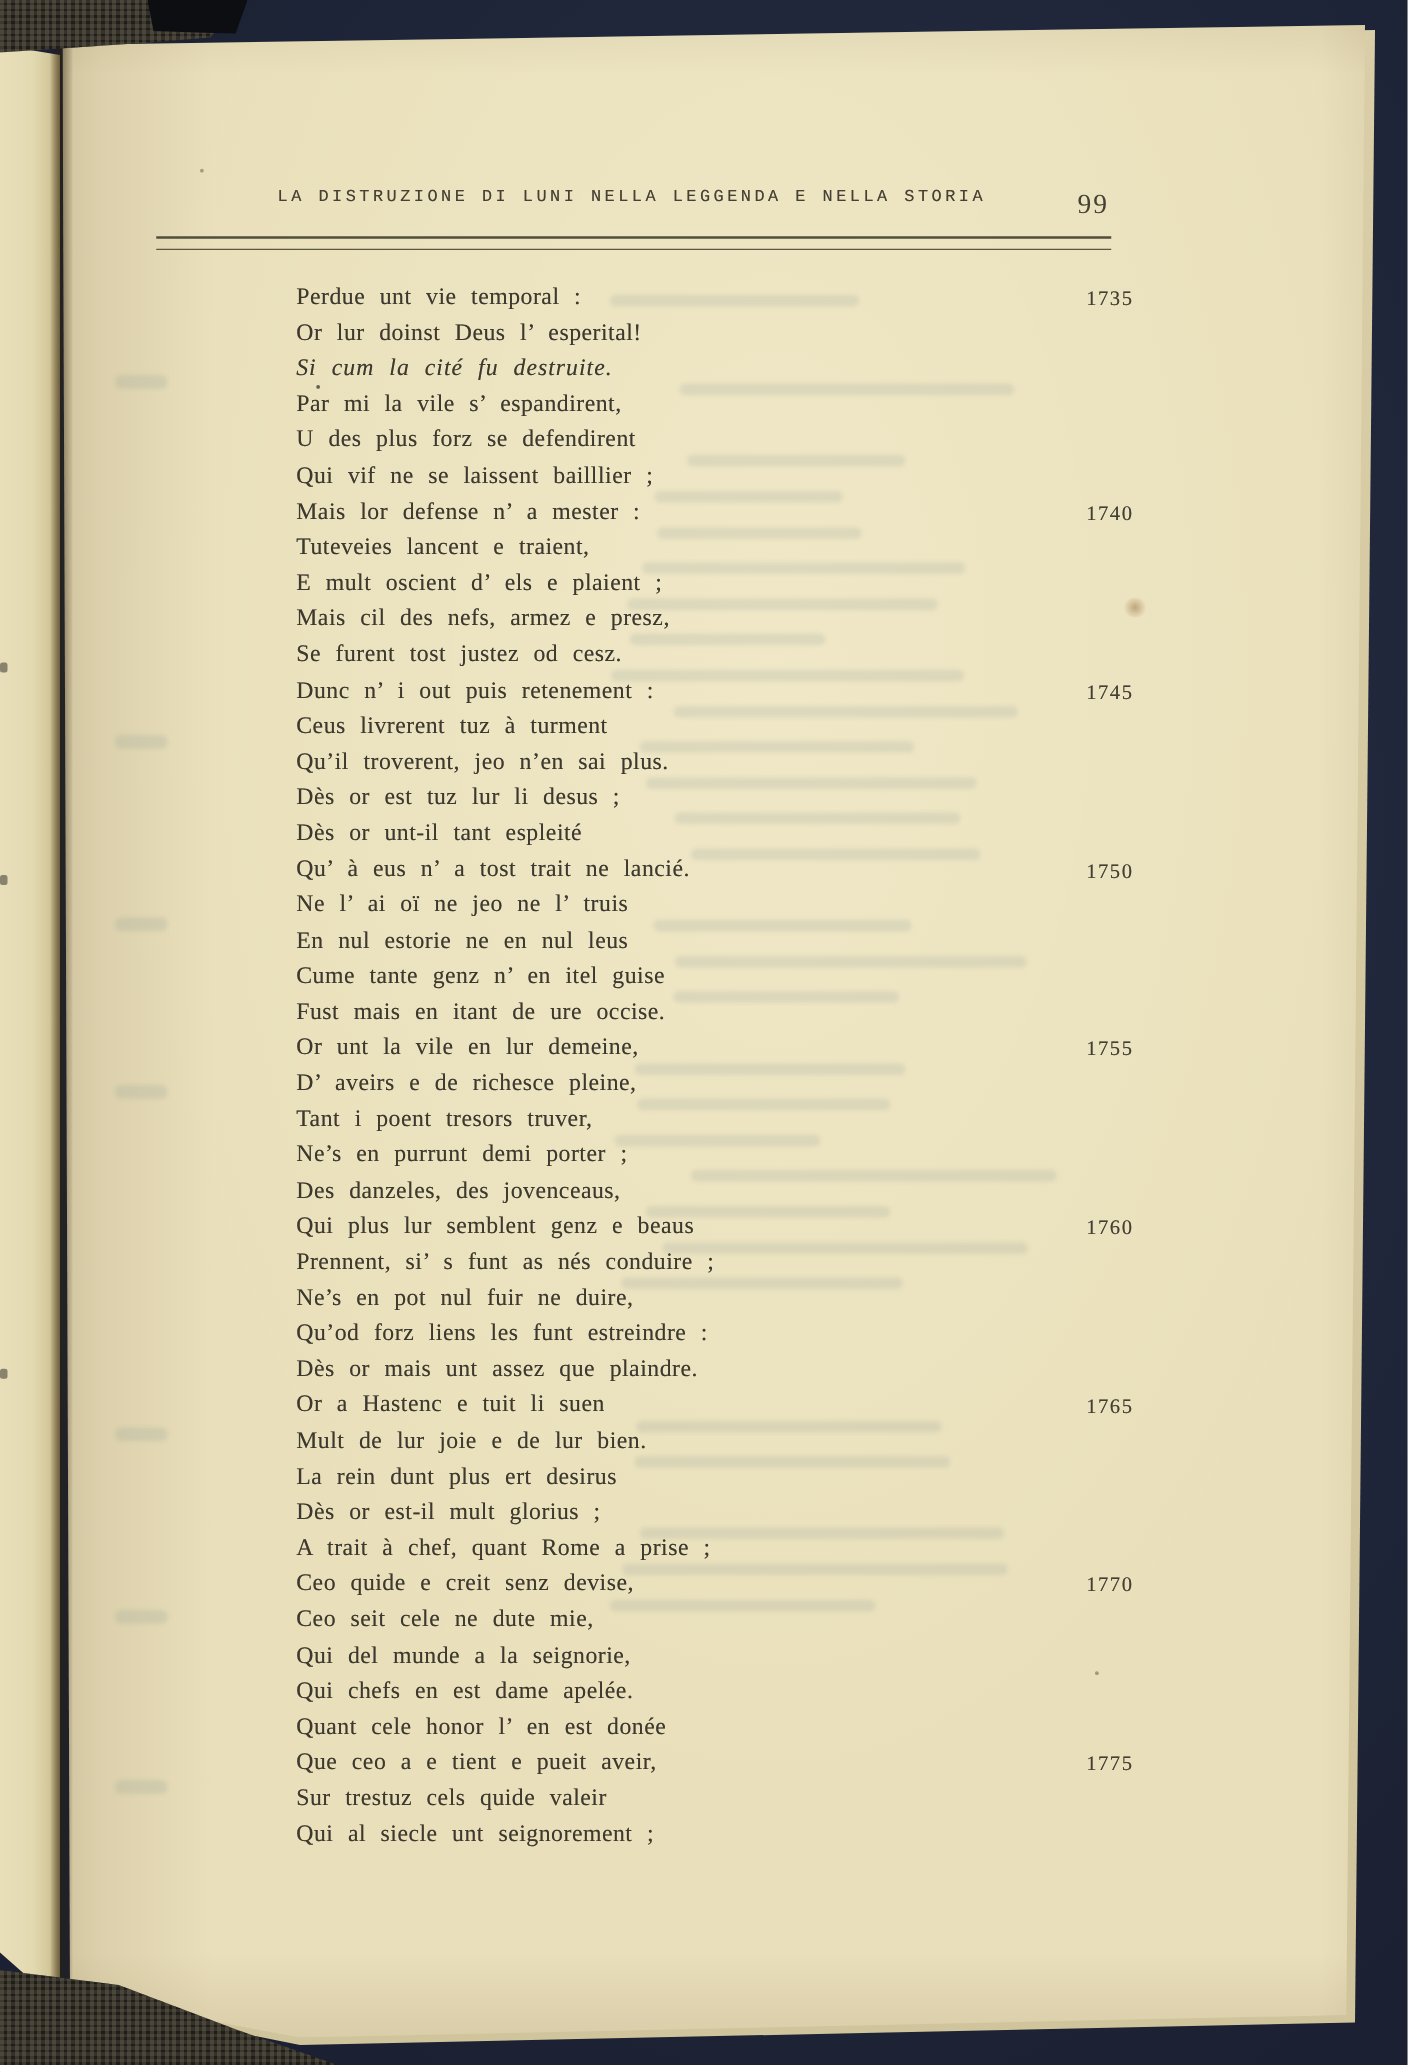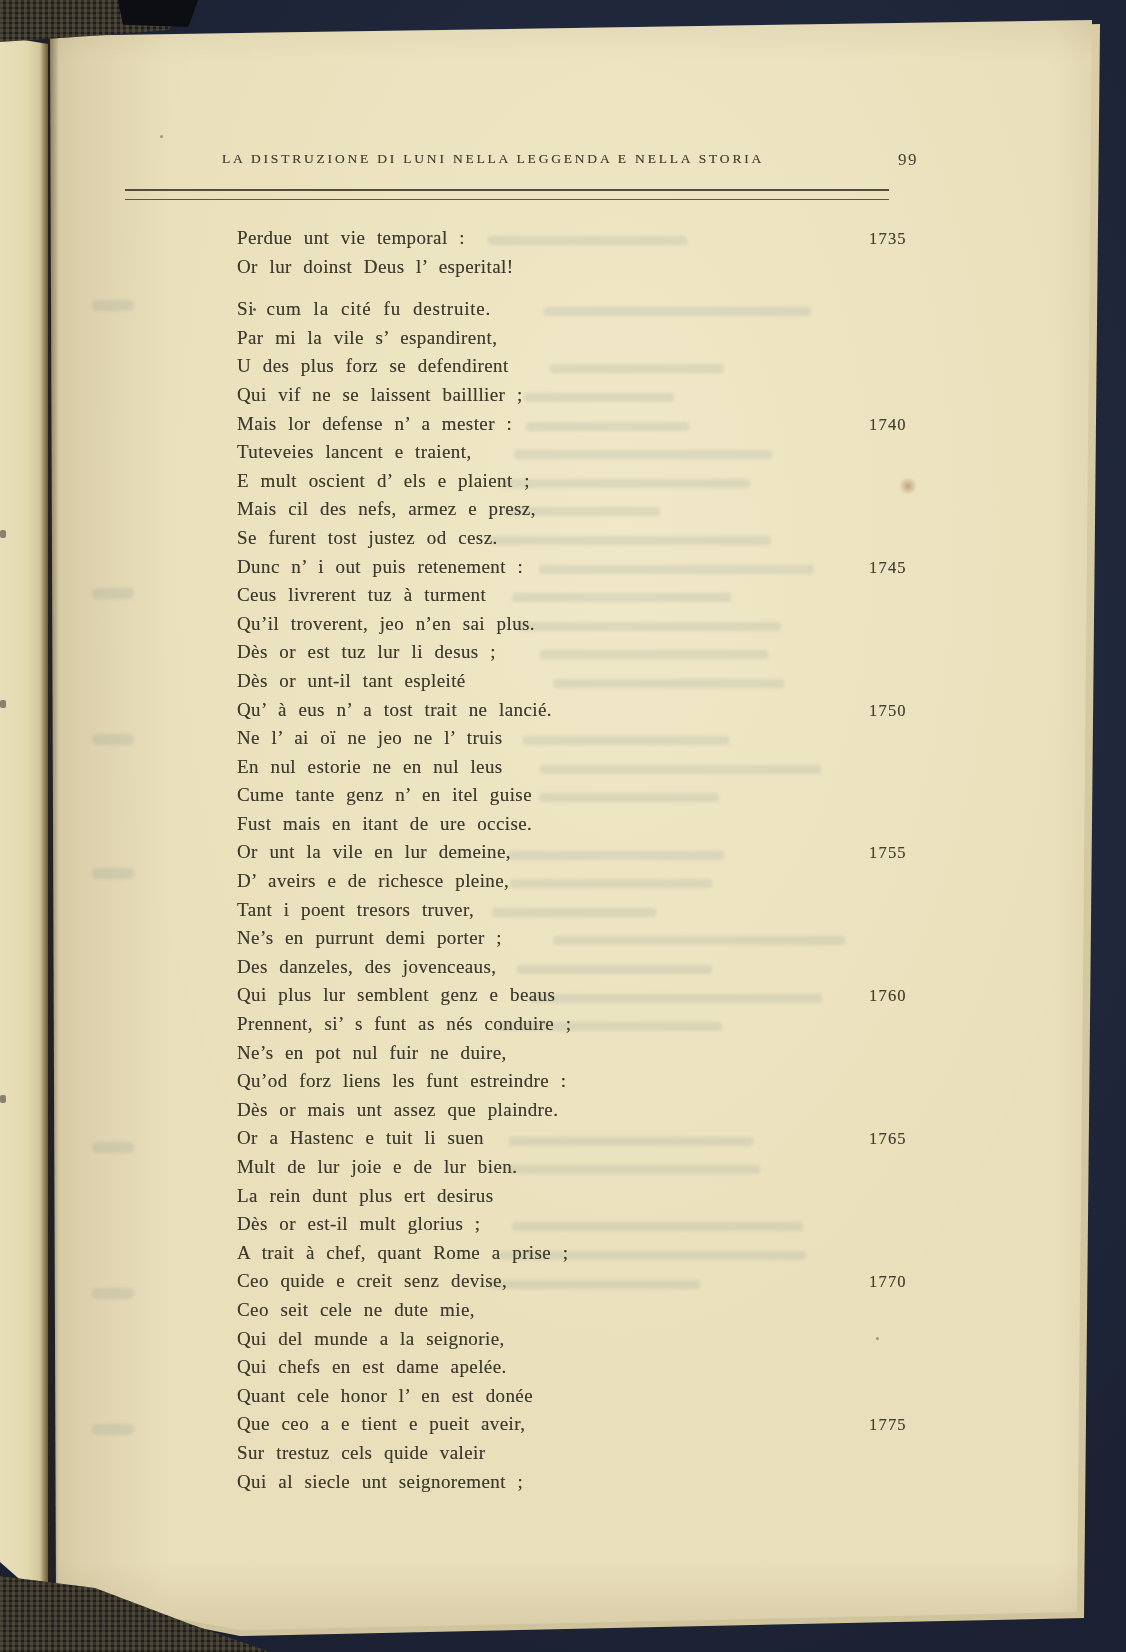--- a/index.html
+++ b/index.html
@@ -50,37 +50,38 @@
   .gutter-crease{
     position:absolute;left:40px;top:30px;width:18px;height:1570px;
     background:linear-gradient(to right, rgba(55,40,15,0), rgba(45,33,12,.50) 45%, rgba(55,40,15,.06));
     filter:blur(.5px);
   }
   
   .running-title{
     position:absolute;left:222px;top:151px;width:560px;
     font-size:13.5px;letter-spacing:2.8px;color:#464134;white-space:nowrap;
     text-shadow:0 0 .5px rgba(70,65,52,.55);
+    font-family:Liberation Mono, monospace;
   }
   .folio{
     position:absolute;left:862px;top:150px;
-    font-size:17px;letter-spacing:1.5px;color:#464134;margin-left:36px;
+    font-size:22px;letter-spacing:1.5px;color:#464134;
   }
   .head-rule{
     position:absolute;left:125px;top:189px;width:764px;height:8px;
     border-top:2px solid #524d3d;border-bottom:1.4px solid #5c5647;
   }
   
   .poem{
     position:absolute;left:237px;top:224px;width:660px;color:#3d392f;
     font-size:19px;line-height:28.6px;letter-spacing:.4px;word-spacing:.34em;
     text-shadow:0 0 .4px rgba(62,57,46,.5);
   }
   .pline{position:relative;white-space:nowrap;}
-  .pline.heading{margin-top:14px;letter-spacing:.8px;}
+  .pline.heading{font-style:italic;letter-spacing:.8px;}
   .pnum{
     position:absolute;left:632px;top:1px;font-style:normal;
     font-size:16.5px;letter-spacing:1.2px;word-spacing:0;color:#433f33;
   }
   
   .ghost-line{position:absolute;height:9px;border-radius:4px;
     background:rgba(122,143,146,.16);filter:blur(1.6px);}
   .ghost-num{position:absolute;width:42px;height:11px;border-radius:5px;
     background:rgba(120,140,144,.17);filter:blur(1.8px);}
   .stain{position:absolute;border-radius:50%;}

